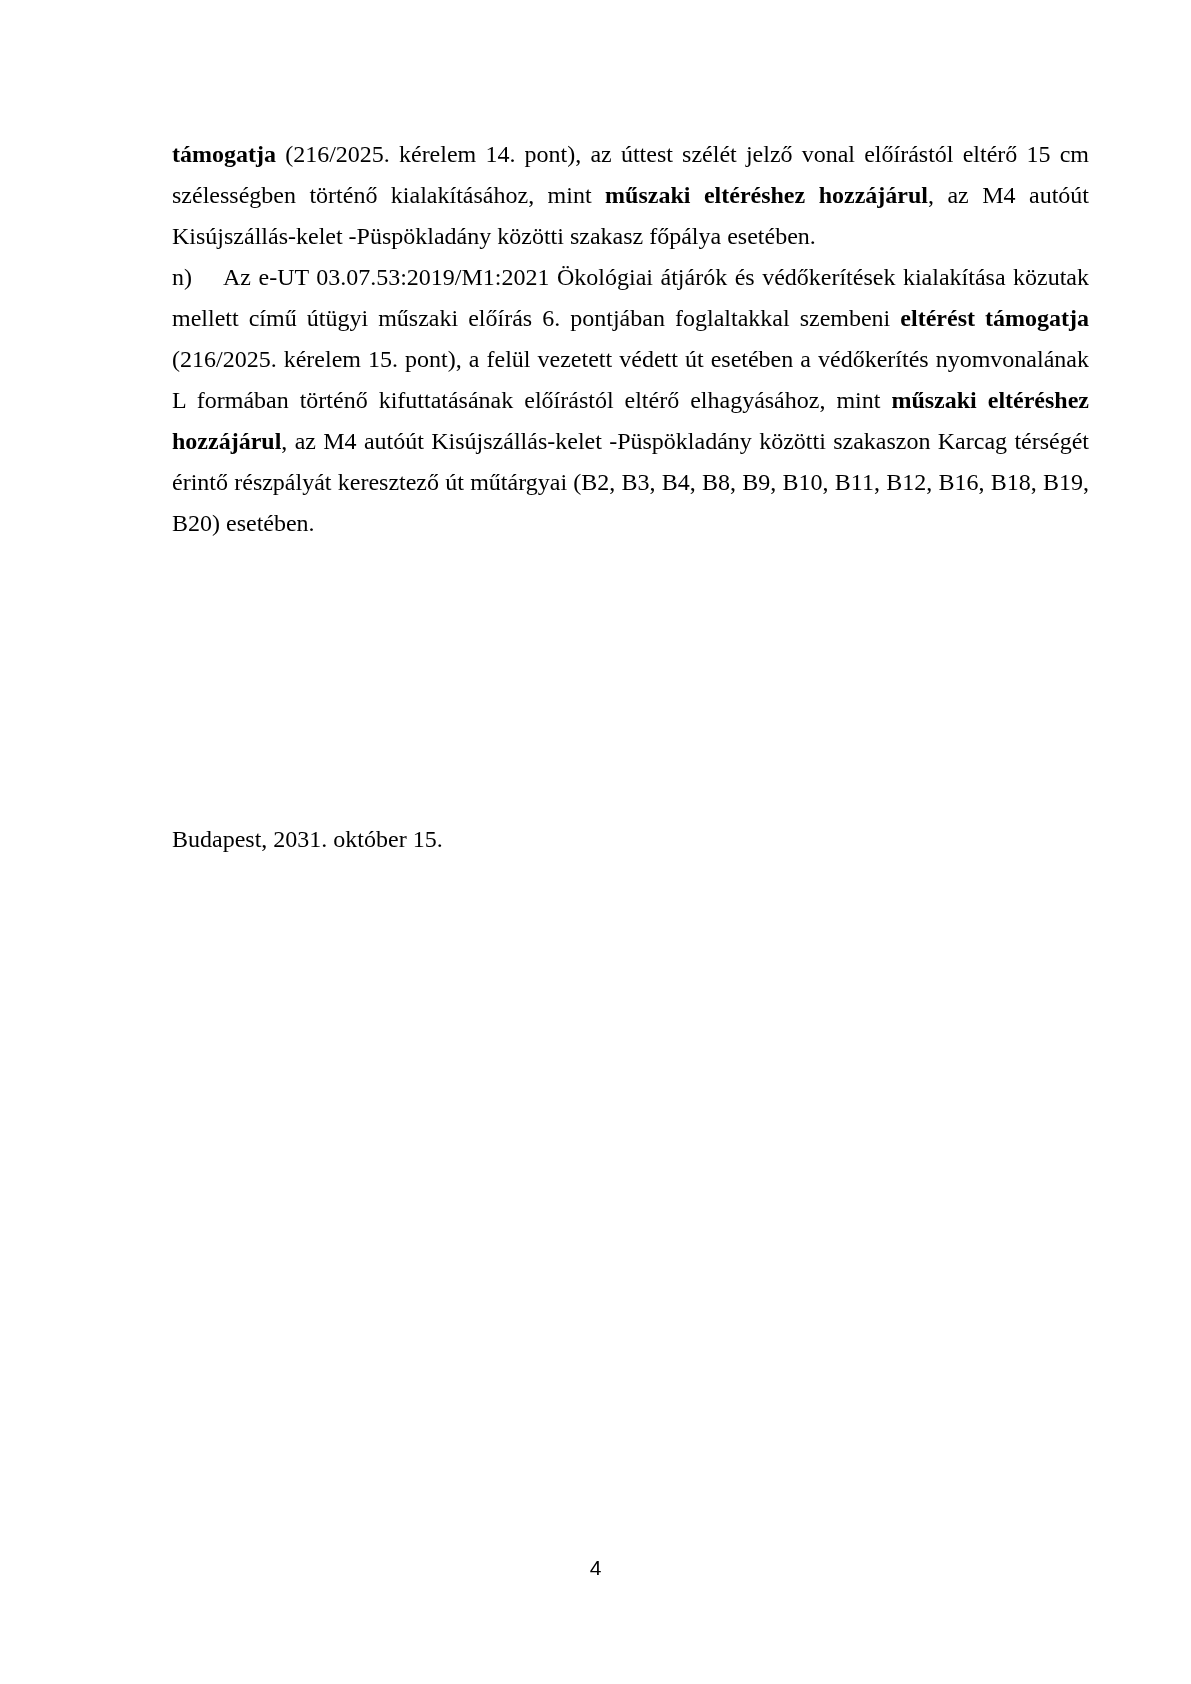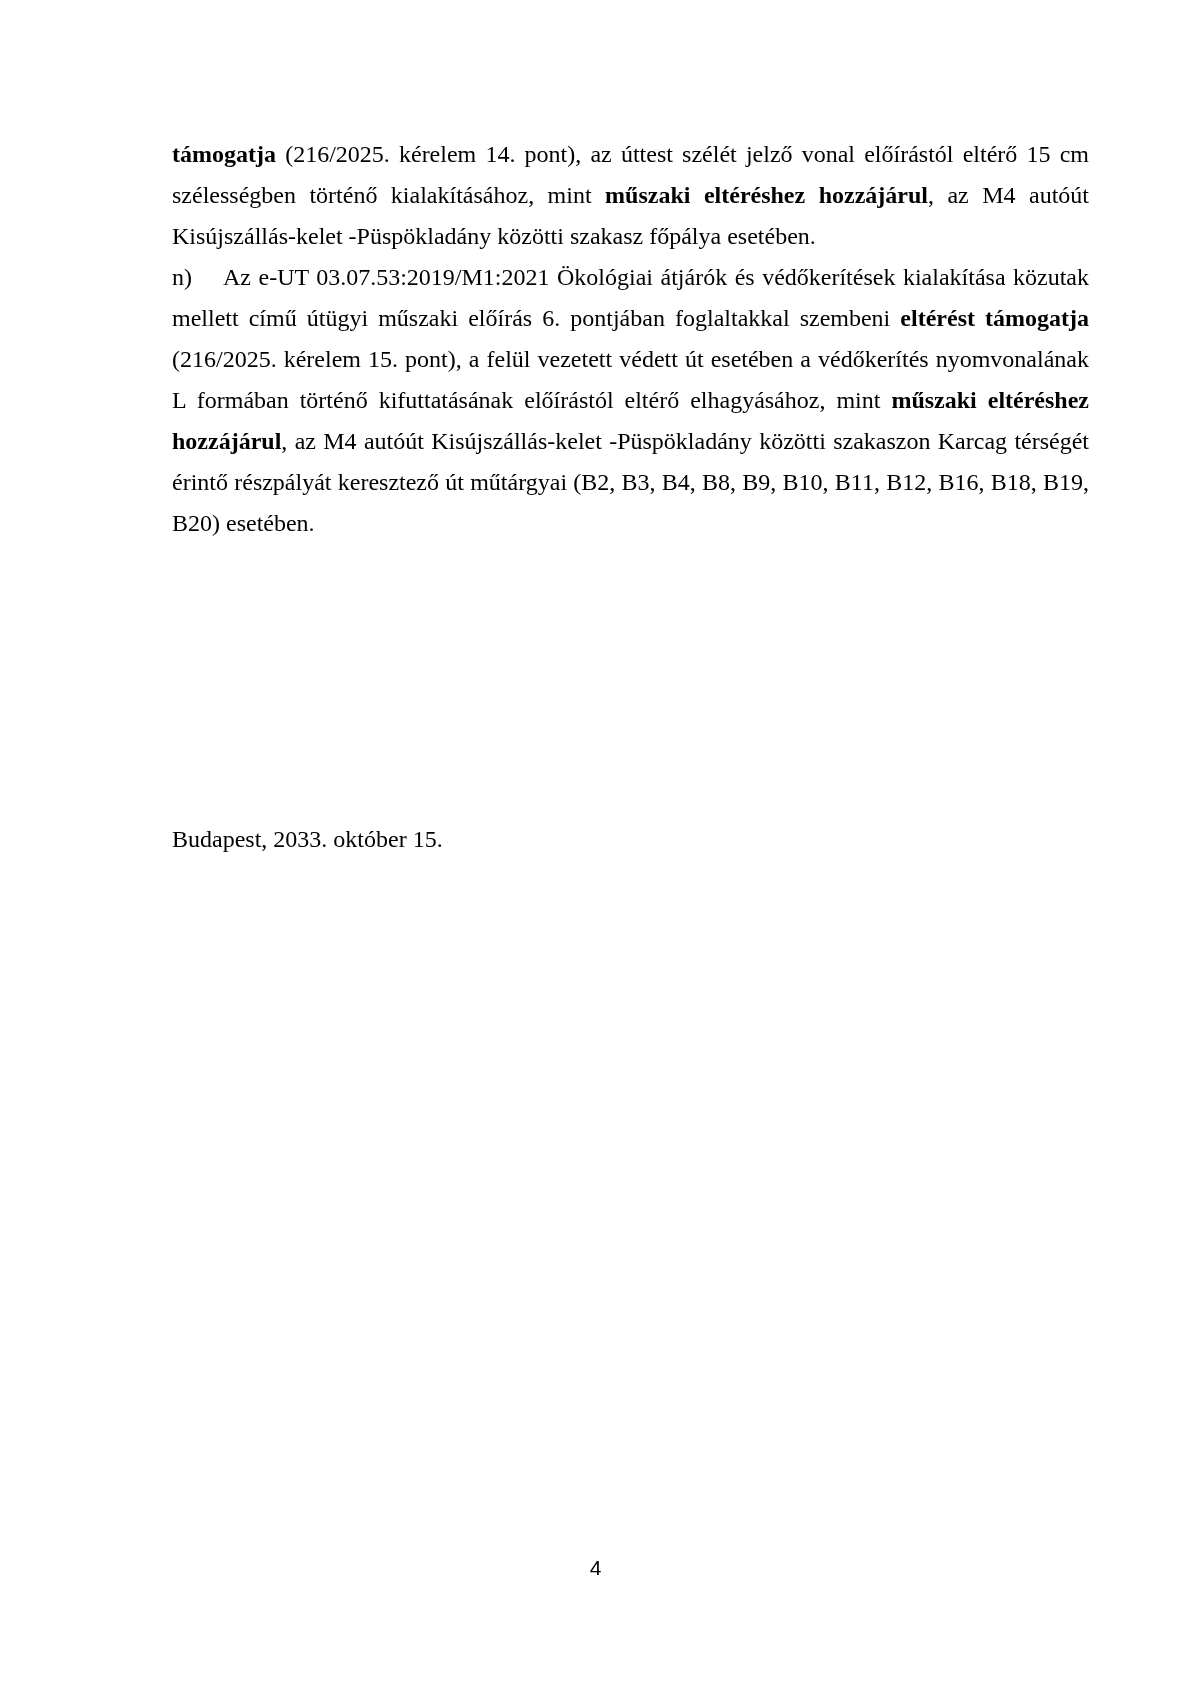--- a/index.html
+++ b/index.html
@@ -60,18 +60,18 @@
 </head>
 <body>
 
 <div class="page">
   <div class="content">
 
     <p class="para"><span class="bold-run">támogatja</span><span> (216/2025. kérelem 14. pont), az úttest szélét jelző vonal előírástól eltérő 15 cm szélességben történő kialakításához, mint </span><span class="bold-run">műszaki eltéréshez hozzájárul</span><span>, az M4 autóút Kisújszállás-kelet -Püspökladány közötti szakasz főpálya esetében.</span></p>
 
     <p class="para"><span>n)</span><span class="tab-space"></span><span>Az e-UT 03.07.53:2019/M1:2021 Ökológiai átjárók és védőkerítések kialakítása közutak mellett című útügyi műszaki előírás 6. pontjában foglaltakkal szembeni </span><span class="bold-run">eltérést támogatja</span><span> (216/2025. kérelem 15. pont), a felül vezetett védett út esetében a védőkerítés nyomvonalának L formában történő kifuttatásának előírástól eltérő elhagyásához, mint </span><span class="bold-run">műszaki eltéréshez hozzájárul</span><span>, az M4 autóút Kisújszállás-kelet -Püspökladány közötti szakaszon Karcag térségét érintő részpályát keresztező út műtárgyai (B2, B3, B4, B8, B9, B10, B11, B12, B16, B18, B19, B20) esetében.</span></p>
 
-    <p class="date-line">Budapest, 2033. október 15.</p>
+    <p class="date-line">Budapest, 2031. október 15.</p>
 
   </div>
 
   <div class="page-footer">4</div>
 </div>
 
 </body></html>

